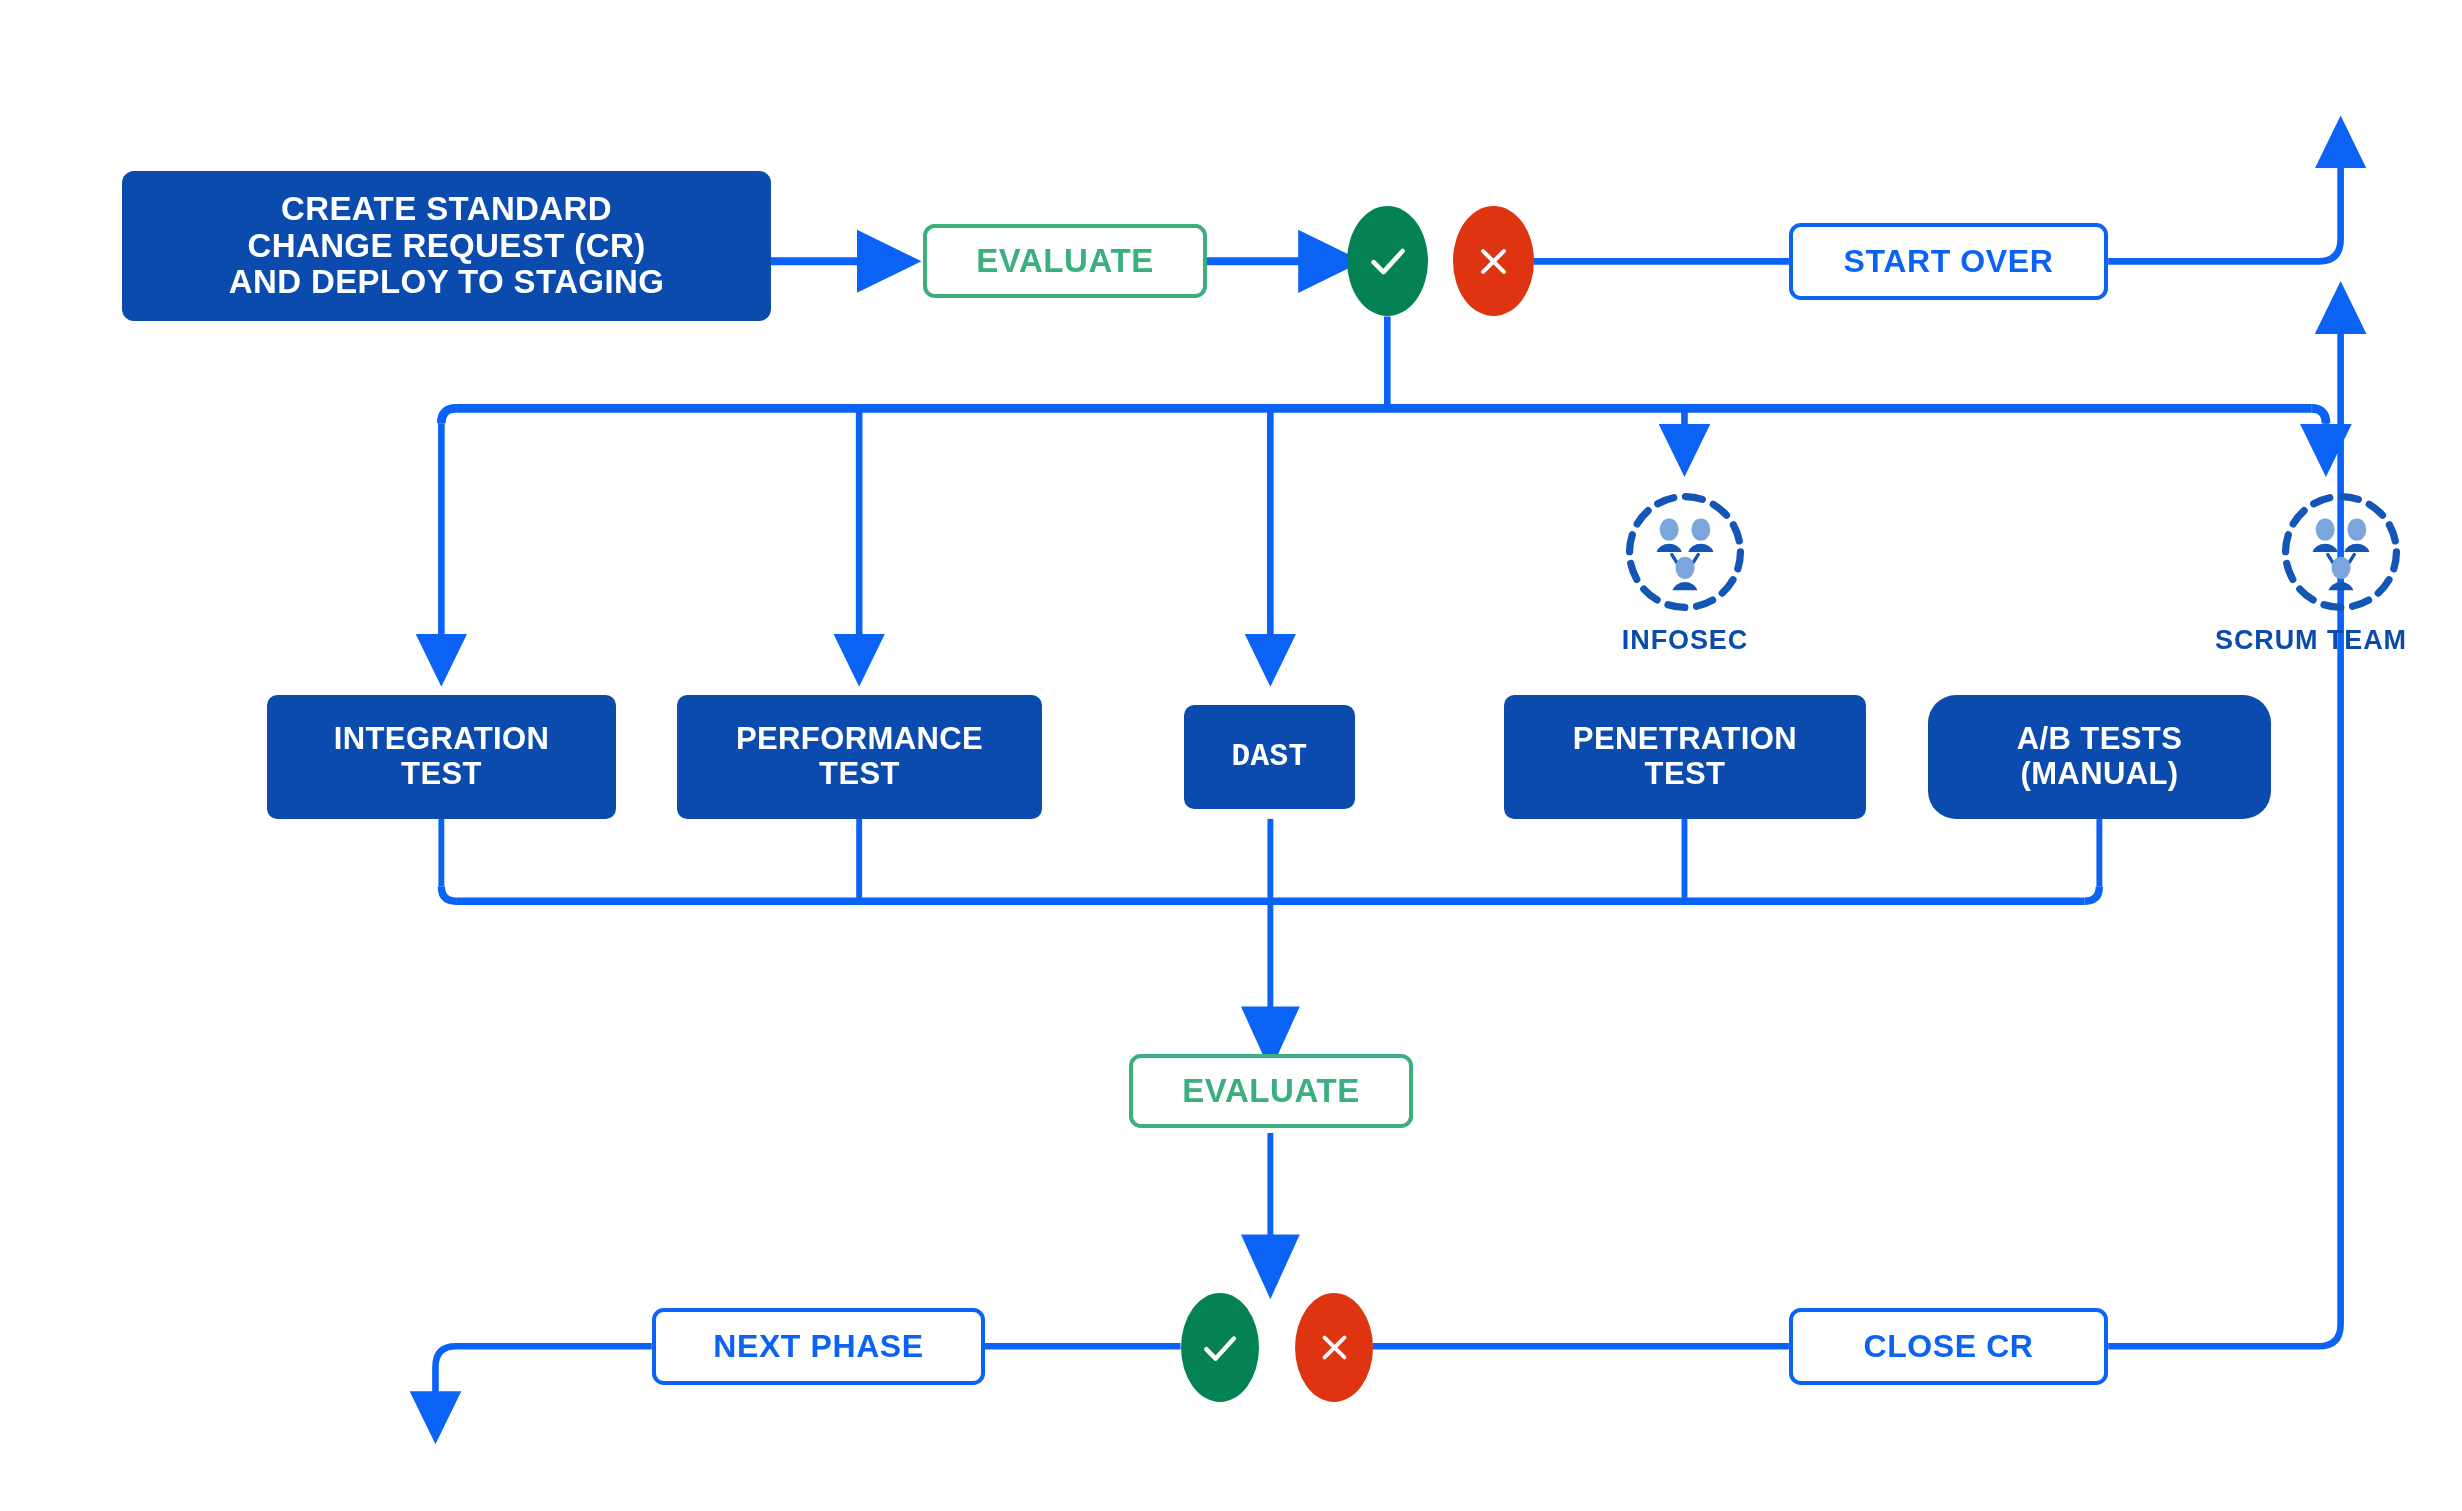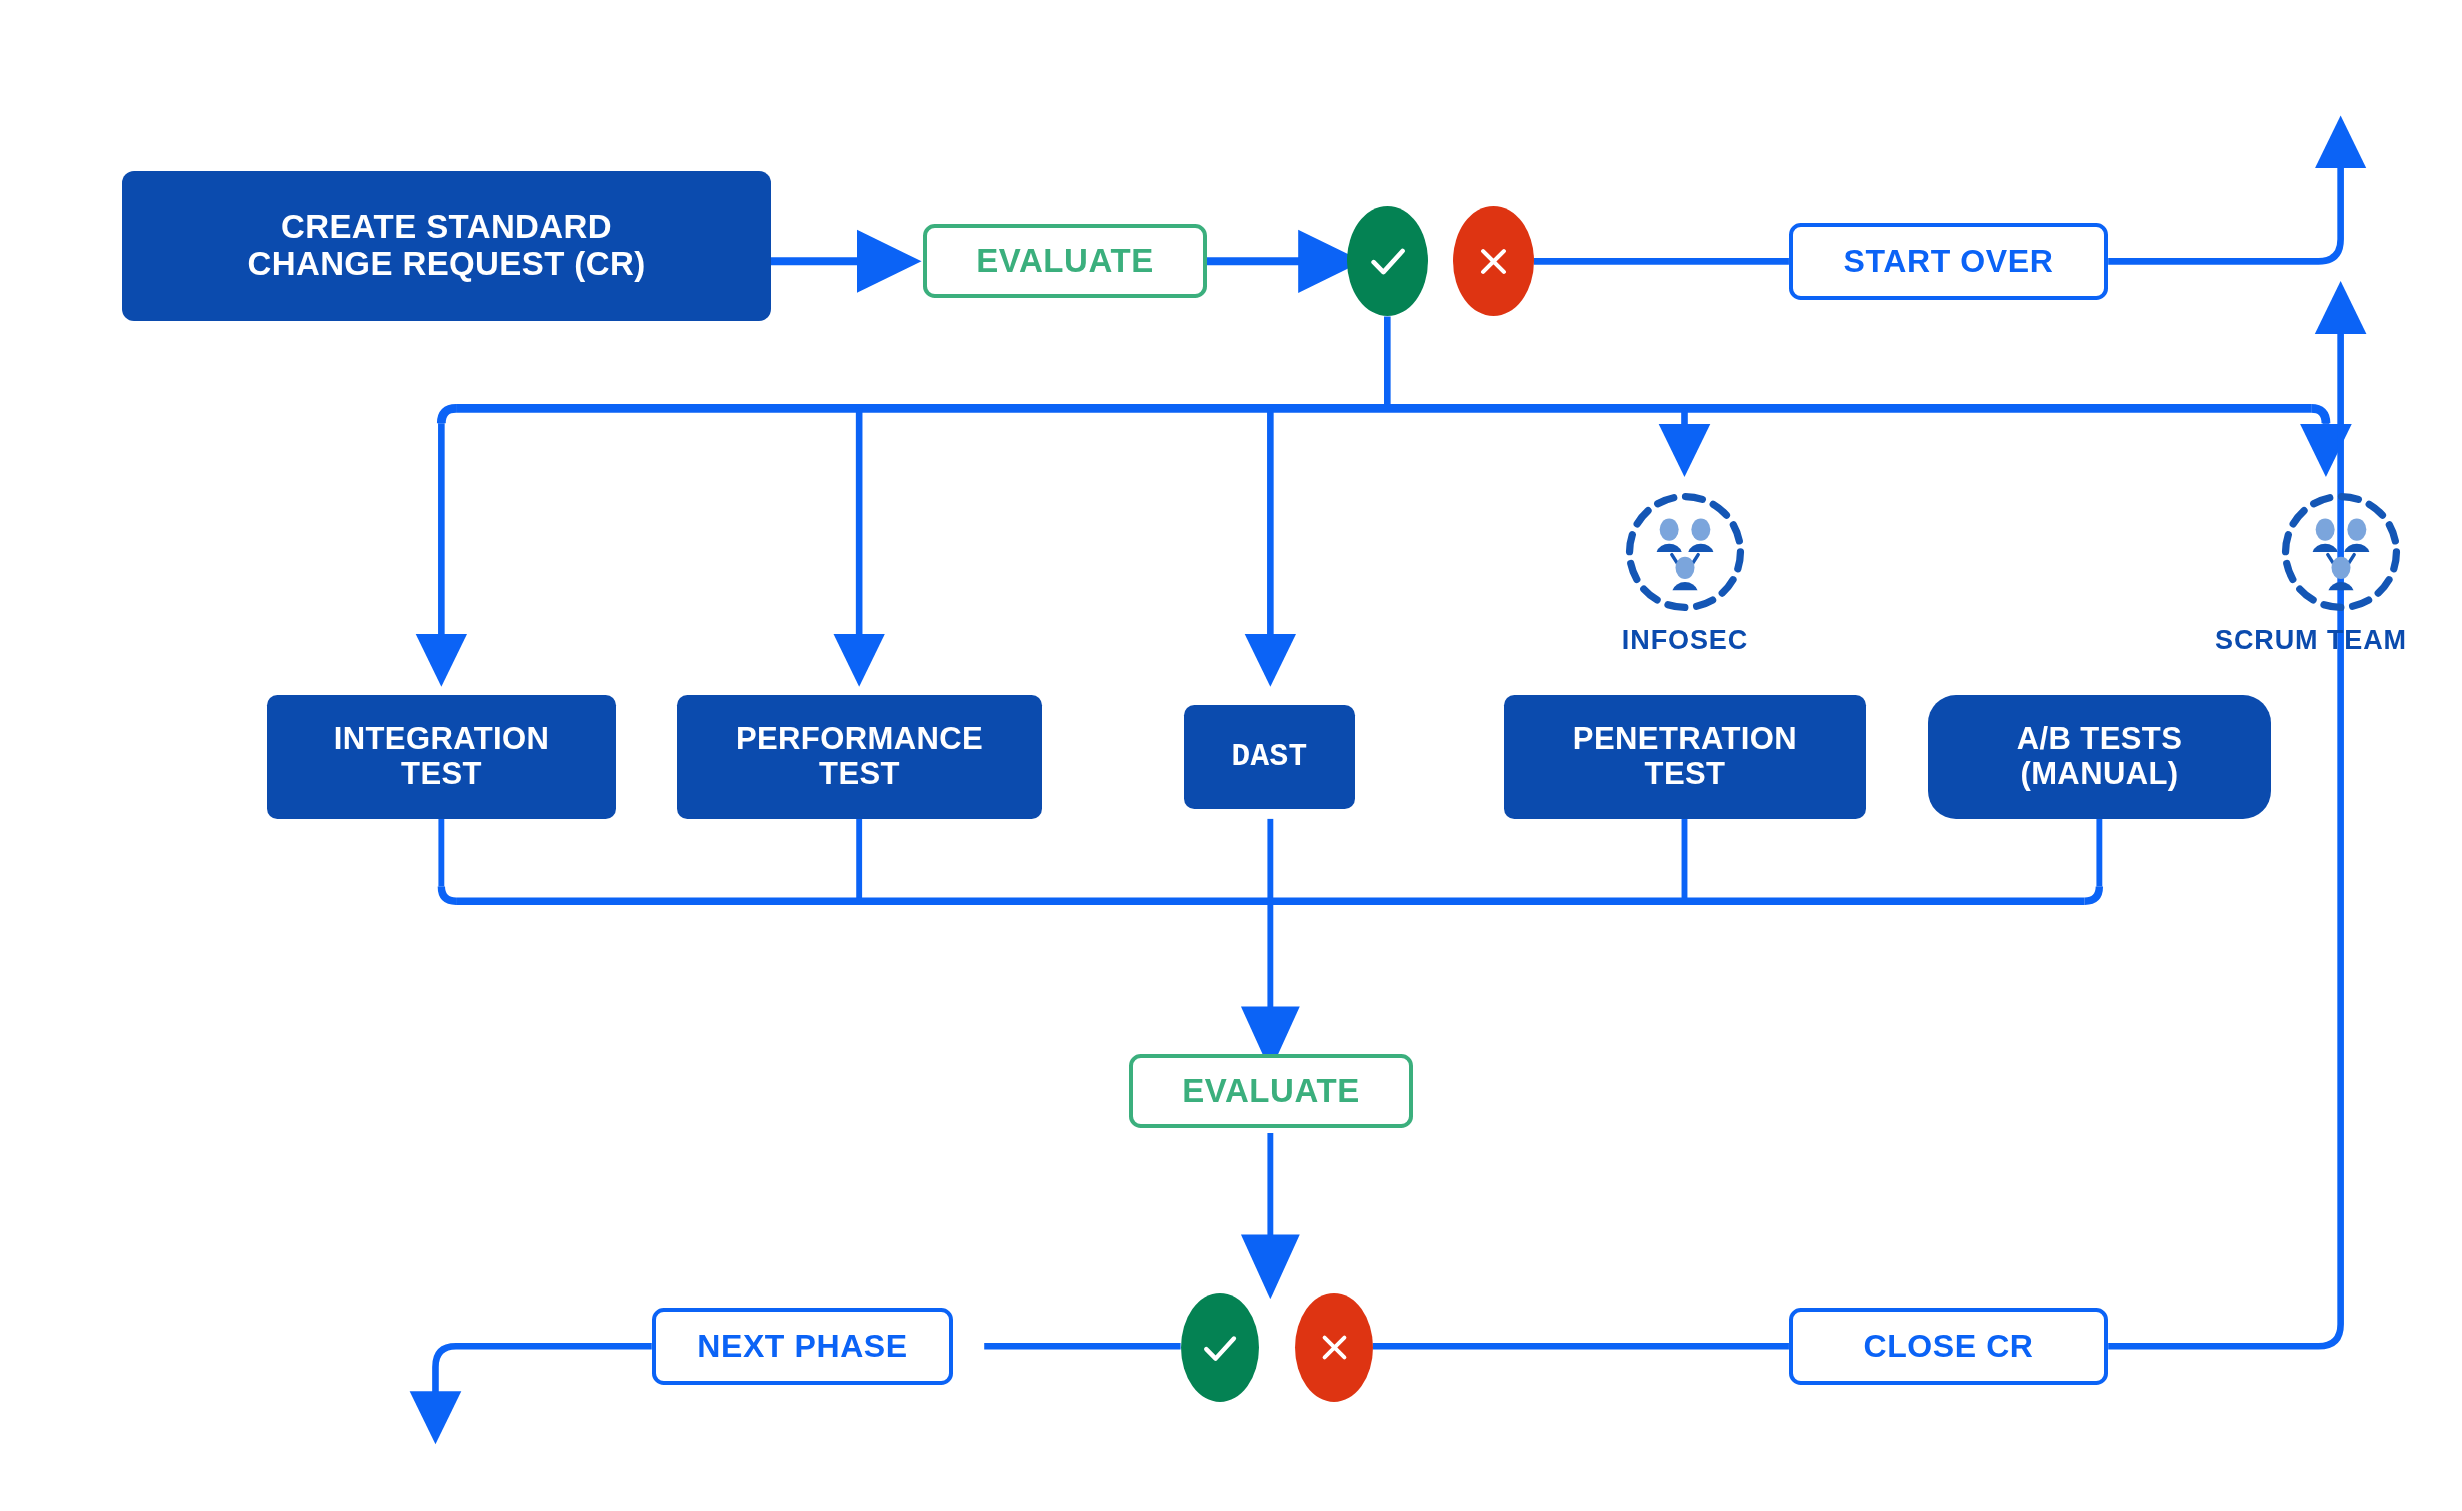--- a/index.html
+++ b/index.html
@@ -149,20 +149,21 @@
 
       <path d="M1866,1830 L2432,1830" stroke-width="9"></path>
 
       <path d="M2866,1830 L3152,1830 Q3182,1830 3182,1800 L3182,425" stroke-width="9" marker-end="url(#ah-up)"></path>
     </g>
   </svg>
 
   <div class="node box-solid" style="left:122px; top:171px; width:649px; height:150px; font-size:33px; border-radius:12px; flex-direction:column;">
     <span>CREATE STANDARD</span>
     <span>CHANGE REQUEST (CR)</span>
+    <span>AND DEPLOY TO STAGING</span>
   </div>
 
   <div class="node box-outline-green" style="left:923px; top:224px; width:284px; height:74px; font-size:33px;">
     <span>EVALUATE</span>
   </div>
 
   <div class="status-badge status-pass" style="left:1347px; top:206px; width:81px; height:110px;">
     <svg width="46" height="46" viewBox="0 0 24 24">
       <path d="M4.5 12.6 L9.6 17.8 L19.6 6.8" fill="none" stroke="#ffffff" stroke-width="2.4" stroke-linecap="round" stroke-linejoin="round"></path>
     </svg>
@@ -241,21 +242,21 @@
       <path d="M4.5 12.6 L9.6 17.8 L19.6 6.8" fill="none" stroke="#ffffff" stroke-width="2.4" stroke-linecap="round" stroke-linejoin="round"></path>
     </svg>
   </div>
 
   <div class="status-badge status-fail" style="left:1295px; top:1293px; width:78px; height:109px;">
     <svg width="41" height="41" viewBox="0 0 24 24">
       <path d="M6.2 6.2 L17.8 17.8 M17.8 6.2 L6.2 17.8" fill="none" stroke="#ffffff" stroke-width="2.3" stroke-linecap="round"></path>
     </svg>
   </div>
 
-  <div class="node box-outline-blue" style="left:652px; top:1308px; width:301px; height:77px; font-size:32px;">
+  <div class="node box-outline-blue" style="left:652px; top:1308px; width:333px; height:77px; font-size:32px;">
     <span>NEXT PHASE</span>
   </div>
 
   <div class="node box-outline-blue" style="left:1789px; top:1308px; width:319px; height:77px; font-size:32px;">
     <span>CLOSE CR</span>
   </div>
 
 </div>
 
 

